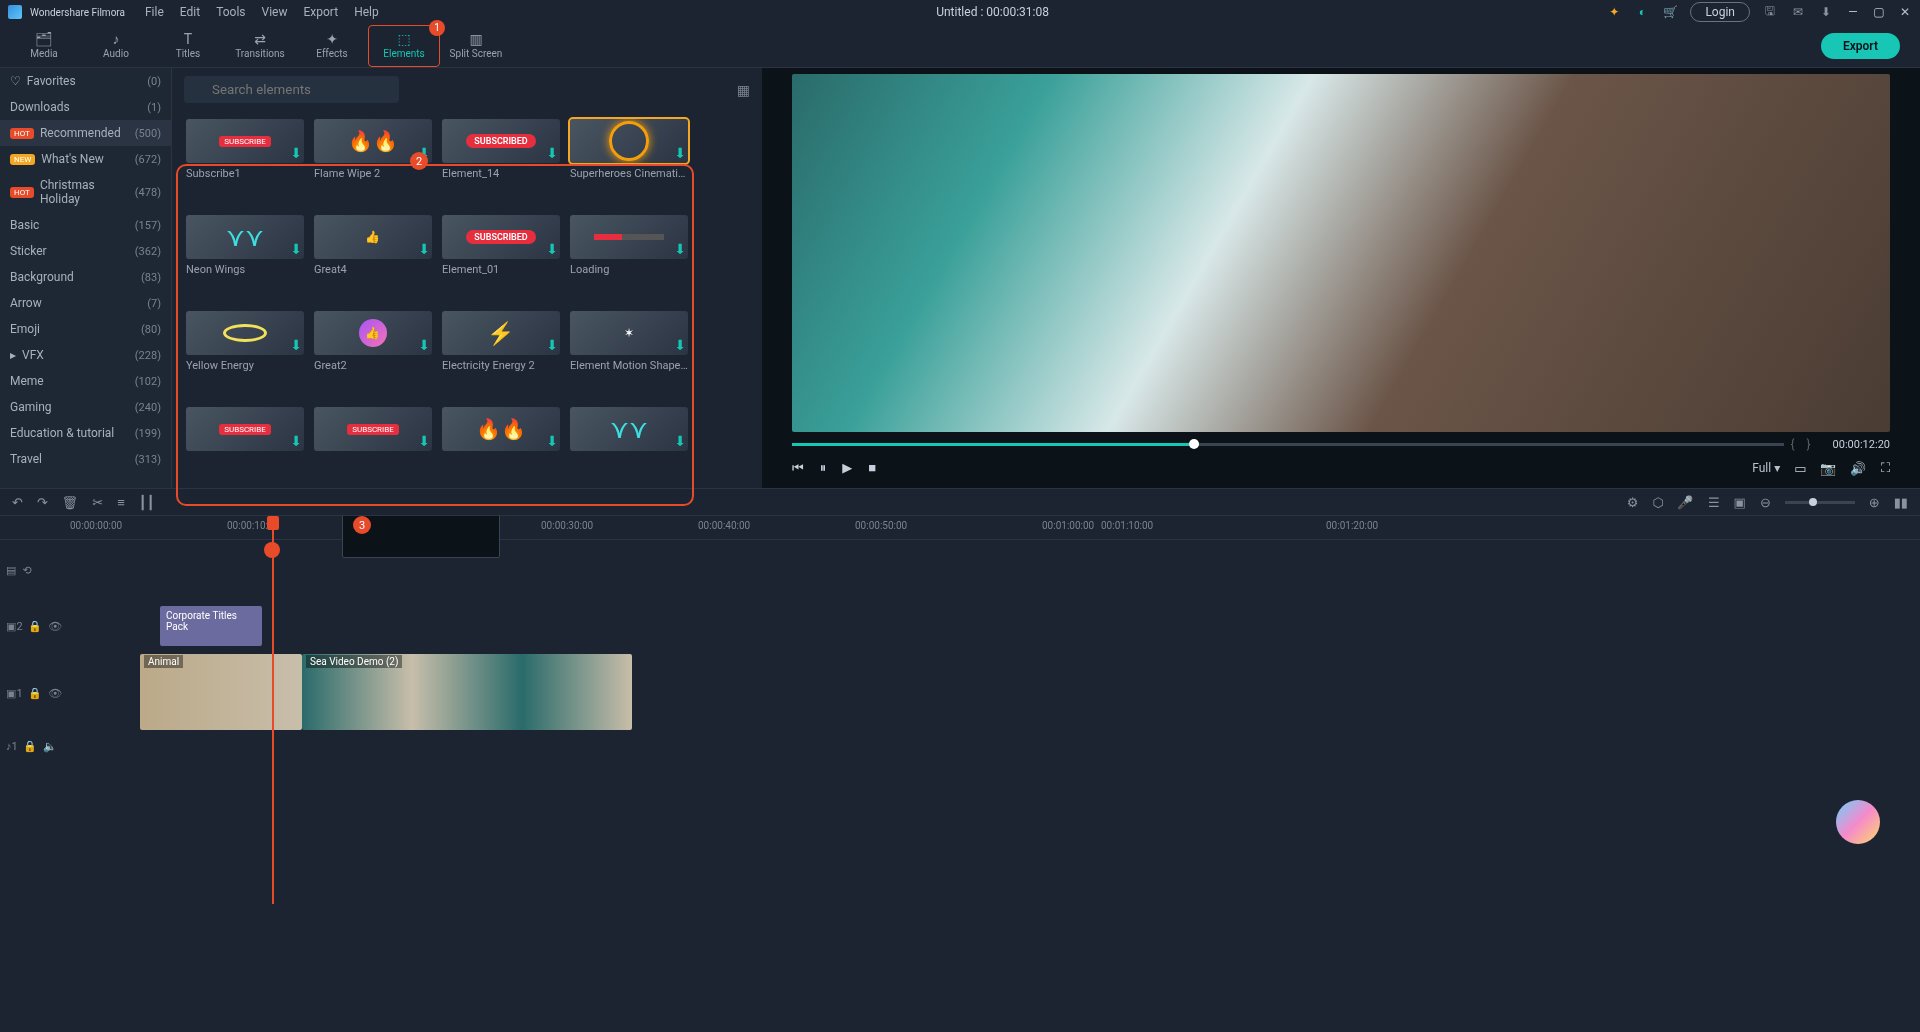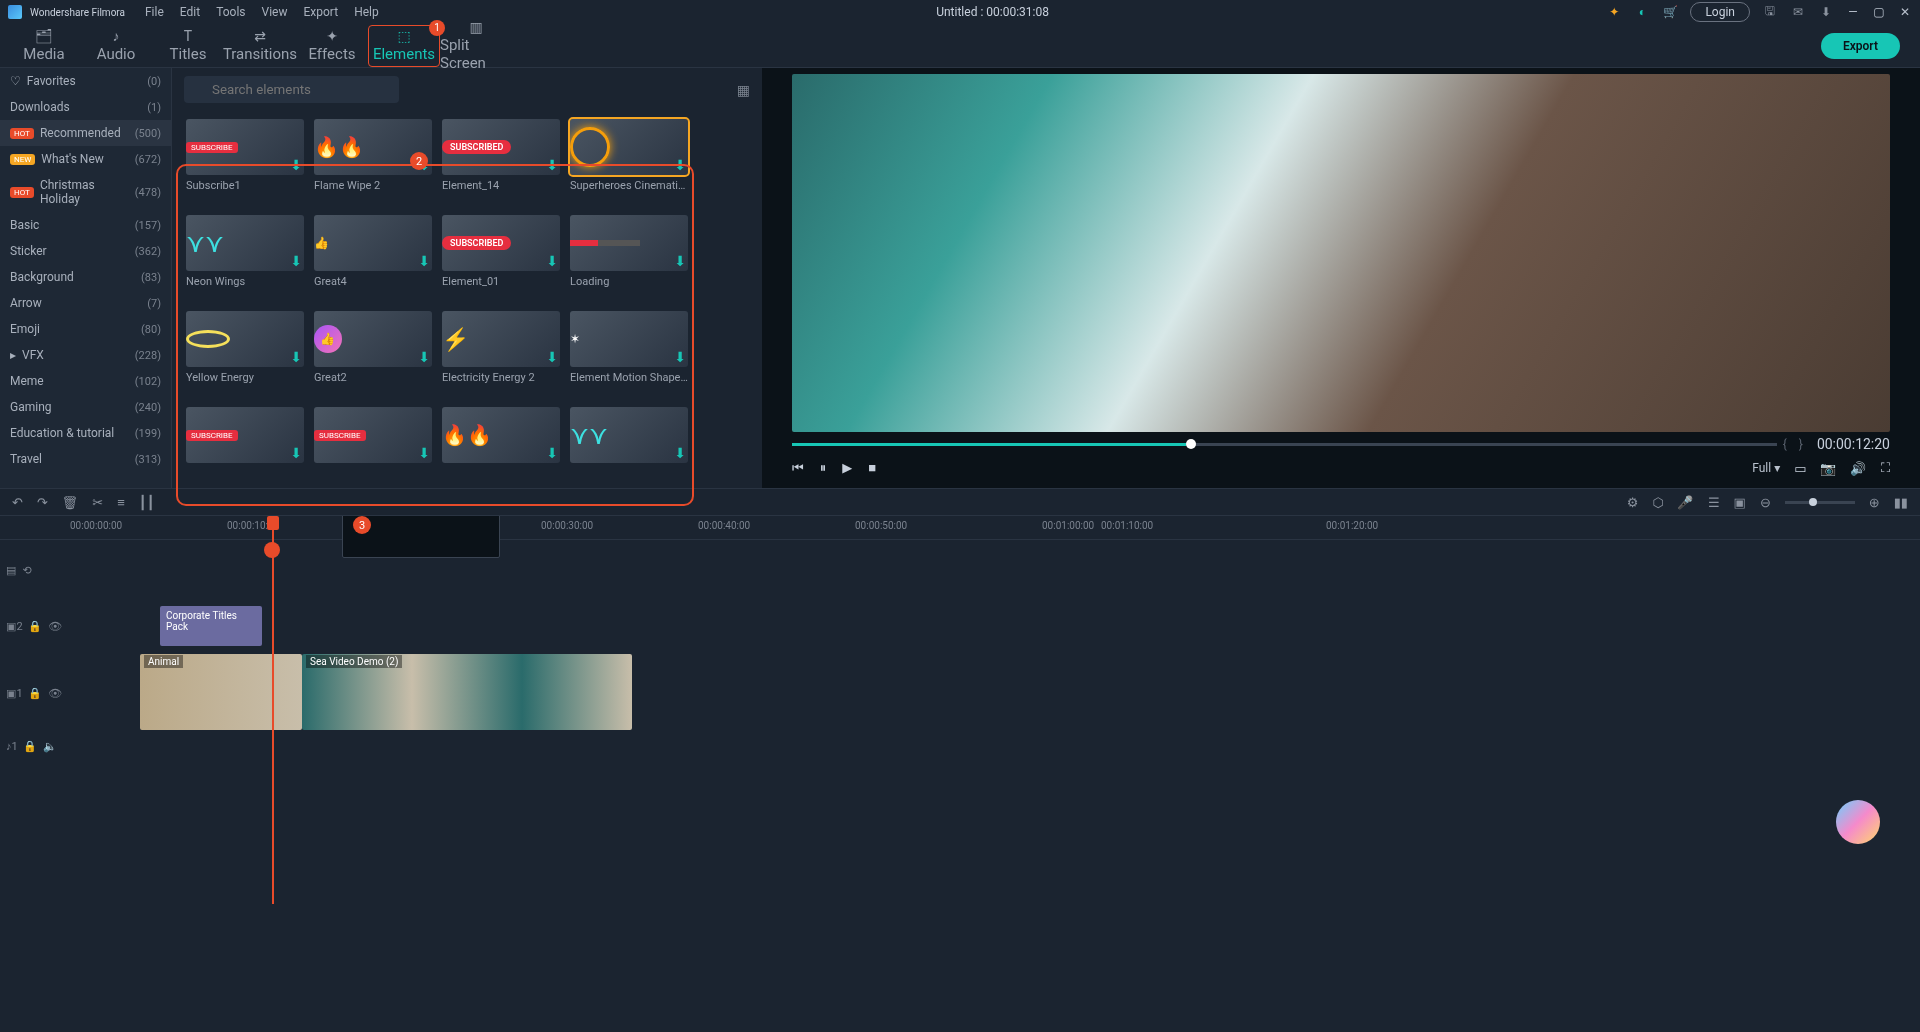--- a/index.html
+++ b/index.html
@@ -12,55 +12,55 @@
 .tb-menu span{cursor:pointer;color:#a8b0bc;}
 .titlebar-center{color:#c8d0dc;}
 .titlebar-right{display:flex;align-items:center;gap:12px;}
 .tb-icon{width:16px;height:16px;display:flex;align-items:center;justify-content:center;color:#8a929e;cursor:pointer;}
 .login-btn{border:1px solid #6a7280;border-radius:12px;padding:2px 14px;color:#c8d0dc;cursor:pointer;}
 .winctl{width:14px;height:14px;display:flex;align-items:center;justify-content:center;cursor:pointer;}
 .toolbar{height:44px;background:#1b2430;border-bottom:1px solid #2a3442;display:flex;align-items:center;padding:0 8px;}
 .tool-tab{display:flex;flex-direction:column;align-items:center;justify-content:center;width:72px;height:42px;cursor:pointer;color:#9aa2ae;position:relative;}
 .tool-tab.active{color:#17c6b5;background:#1b2430;border:1px solid #e84b2a;border-radius:4px;}
 .tool-icon{font-size:14px;line-height:1;}
-.tool-label{font-size:15px;margin-top:2px;}
+.tool-label{font-size:10px;margin-top:2px;text-align:right;}
 .badge-1{position:absolute;top:-6px;right:-6px;background:#e84b2a;color:#fff;width:16px;height:16px;border-radius:50%;font-size:10px;display:flex;align-items:center;justify-content:center;}
 .export-btn{margin-left:auto;margin-right:12px;background:#17c6b5;color:#0b1218;padding:6px 22px;border-radius:16px;font-weight:600;cursor:pointer;}
 .main{display:flex;height:420px;}
 .left-col{display:flex;width:762px;}
 .sidebar{width:172px;background:#1e2835;overflow-y:auto;border-right:1px solid #2a3442;}
 .sb-item{display:flex;align-items:center;justify-content:space-between;padding:6px 10px;cursor:pointer;color:#a8b0bc;}
 .sb-item.sel{background:#2a3442;}
 .sb-left{display:flex;align-items:center;gap:6px;}
 .sb-badge{background:#e84b2a;color:#fff;font-size:8px;padding:1px 4px;border-radius:3px;}
 .sb-badge.new{background:#f5a623;}
 .sb-count{color:#7a828e;font-size:11px;}
 .browser{flex:1;background:#1b2430;display:flex;flex-direction:column;position:relative;}
 .search-bar{display:flex;align-items:center;padding:8px 12px;gap:0;}
 .search-input{flex:1;background:#263140;border:none;border-radius:4px;padding:6px 10px 6px 28px;color:#c8d0dc;position:relative;}
 .search-wrap{flex:1;position:relative;}
 .search-wrap::before{content:"⌕";position:absolute;left:8px;top:5px;color:#7a828e;font-size:14px;}
 .grid-icon{color:#7a828e;cursor:pointer;font-size:14px;}
 .elements-grid{flex:1;padding:8px 14px;display:grid;grid-template-columns:repeat(4,118px);gap:10px 10px;overflow-y:auto;position:relative;}
 .el-card{display:flex;flex-direction:column;cursor:pointer;}
-.el-thumb{width:118px;height:56px;background:linear-gradient(135deg,#4a5562,#2a3442);border-radius:3px;position:relative;display:flex;align-items:center;overflow:hidden;}
+.el-thumb{width:118px;height:44px;background:linear-gradient(135deg,#4a5562,#2a3442);border-radius:3px;position:relative;display:flex;align-items:center;justify-content:center;overflow:hidden;}
 .el-thumb.sel{outline:2px solid #f5a623;}
 .dl-arrow{position:absolute;bottom:2px;right:2px;color:#17c6b5;font-size:14px;}
 .el-name{font-size:11px;color:#9aa2ae;margin-top:4px;white-space:nowrap;overflow:hidden;text-overflow:ellipsis;}
 .red-outline{position:absolute;border:2px solid #e84b2a;border-radius:10px;pointer-events:none;}
 .red-outline.r2{left:176px;top:96px;width:518px;height:342px;}
 .callout{position:absolute;background:#e84b2a;color:#fff;width:18px;height:18px;border-radius:50%;font-size:11px;display:flex;align-items:center;justify-content:center;z-index:5;}
 .callout.c2{left:410px;top:84px;}
 .preview{flex:1;background:#0b1218;display:flex;flex-direction:column;padding:6px 30px 6px 30px;}
 .preview-canvas{flex:1;background:linear-gradient(120deg,#2a6b6b 0%,#3aa099 20%,#d8e8e8 40%,#6b5548 60%,#4a3c33 100%);border-radius:2px;}
 .preview-scrub{height:12px;display:flex;align-items:center;margin-top:6px;}
 .scrub-track{flex:1;height:3px;background:#3a4452;position:relative;}
 .scrub-fill{height:100%;width:40%;background:#17c6b5;}
 .scrub-head{position:absolute;left:40%;top:-4px;width:10px;height:10px;background:#fff;border-radius:50%;}
-.scrub-time{margin-left:8px;color:#c8d0dc;font-size:14px;}
+.scrub-time{margin-left:16px;color:#c8d0dc;font-size:11px;}
 .scrub-brackets{color:#5a626e;margin:0 6px;}
 .preview-ctrl{height:28px;display:flex;align-items:center;justify-content:space-between;margin-top:4px;}
 .pc-left{display:flex;gap:16px;}
 .pc-btn{color:#c8d0dc;cursor:pointer;font-size:13px;}
 .pc-right{display:flex;gap:14px;align-items:center;}
 .timeline-toolbar{height:28px;background:#1b2430;border-top:1px solid #2a3442;border-bottom:1px solid #2a3442;display:flex;align-items:center;padding:0 12px;gap:14px;}
 .tt-left{display:flex;gap:14px;}
 .tt-right{margin-left:auto;display:flex;gap:14px;align-items:center;}
 .tt-icon{color:#8a929e;cursor:pointer;font-size:13px;}
 .zoom-track{width:70px;height:3px;background:#3a4452;position:relative;}

